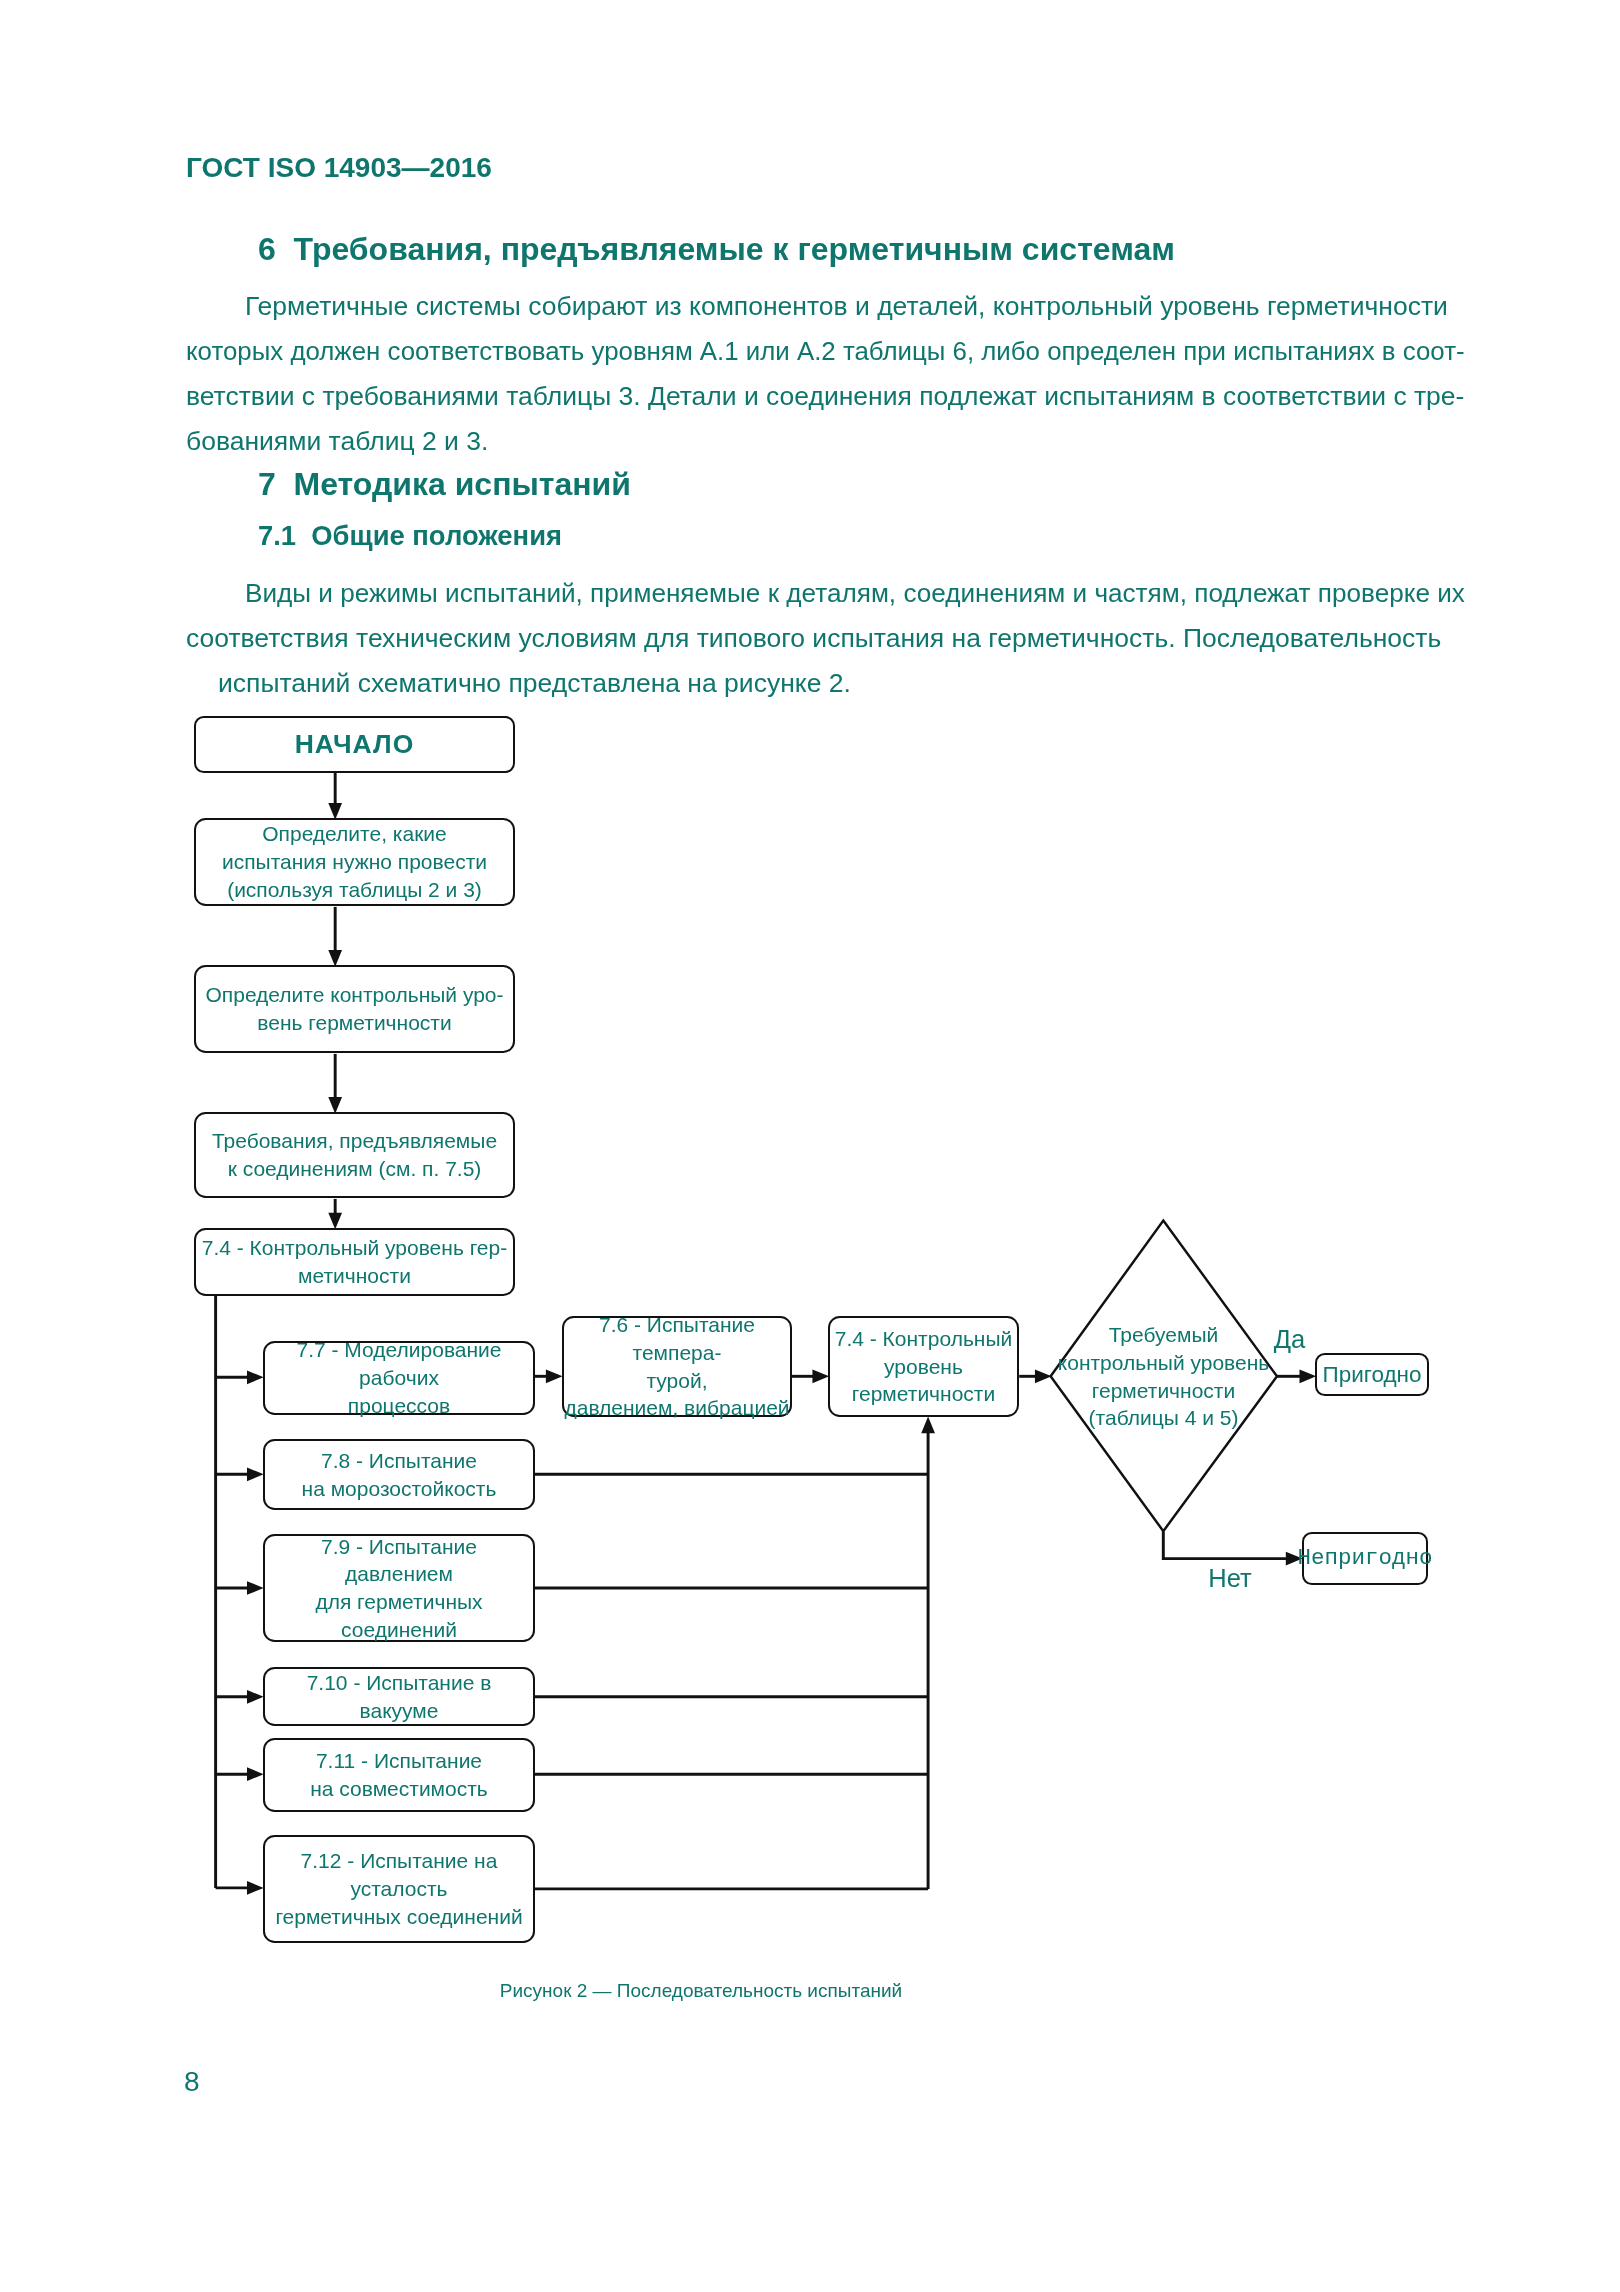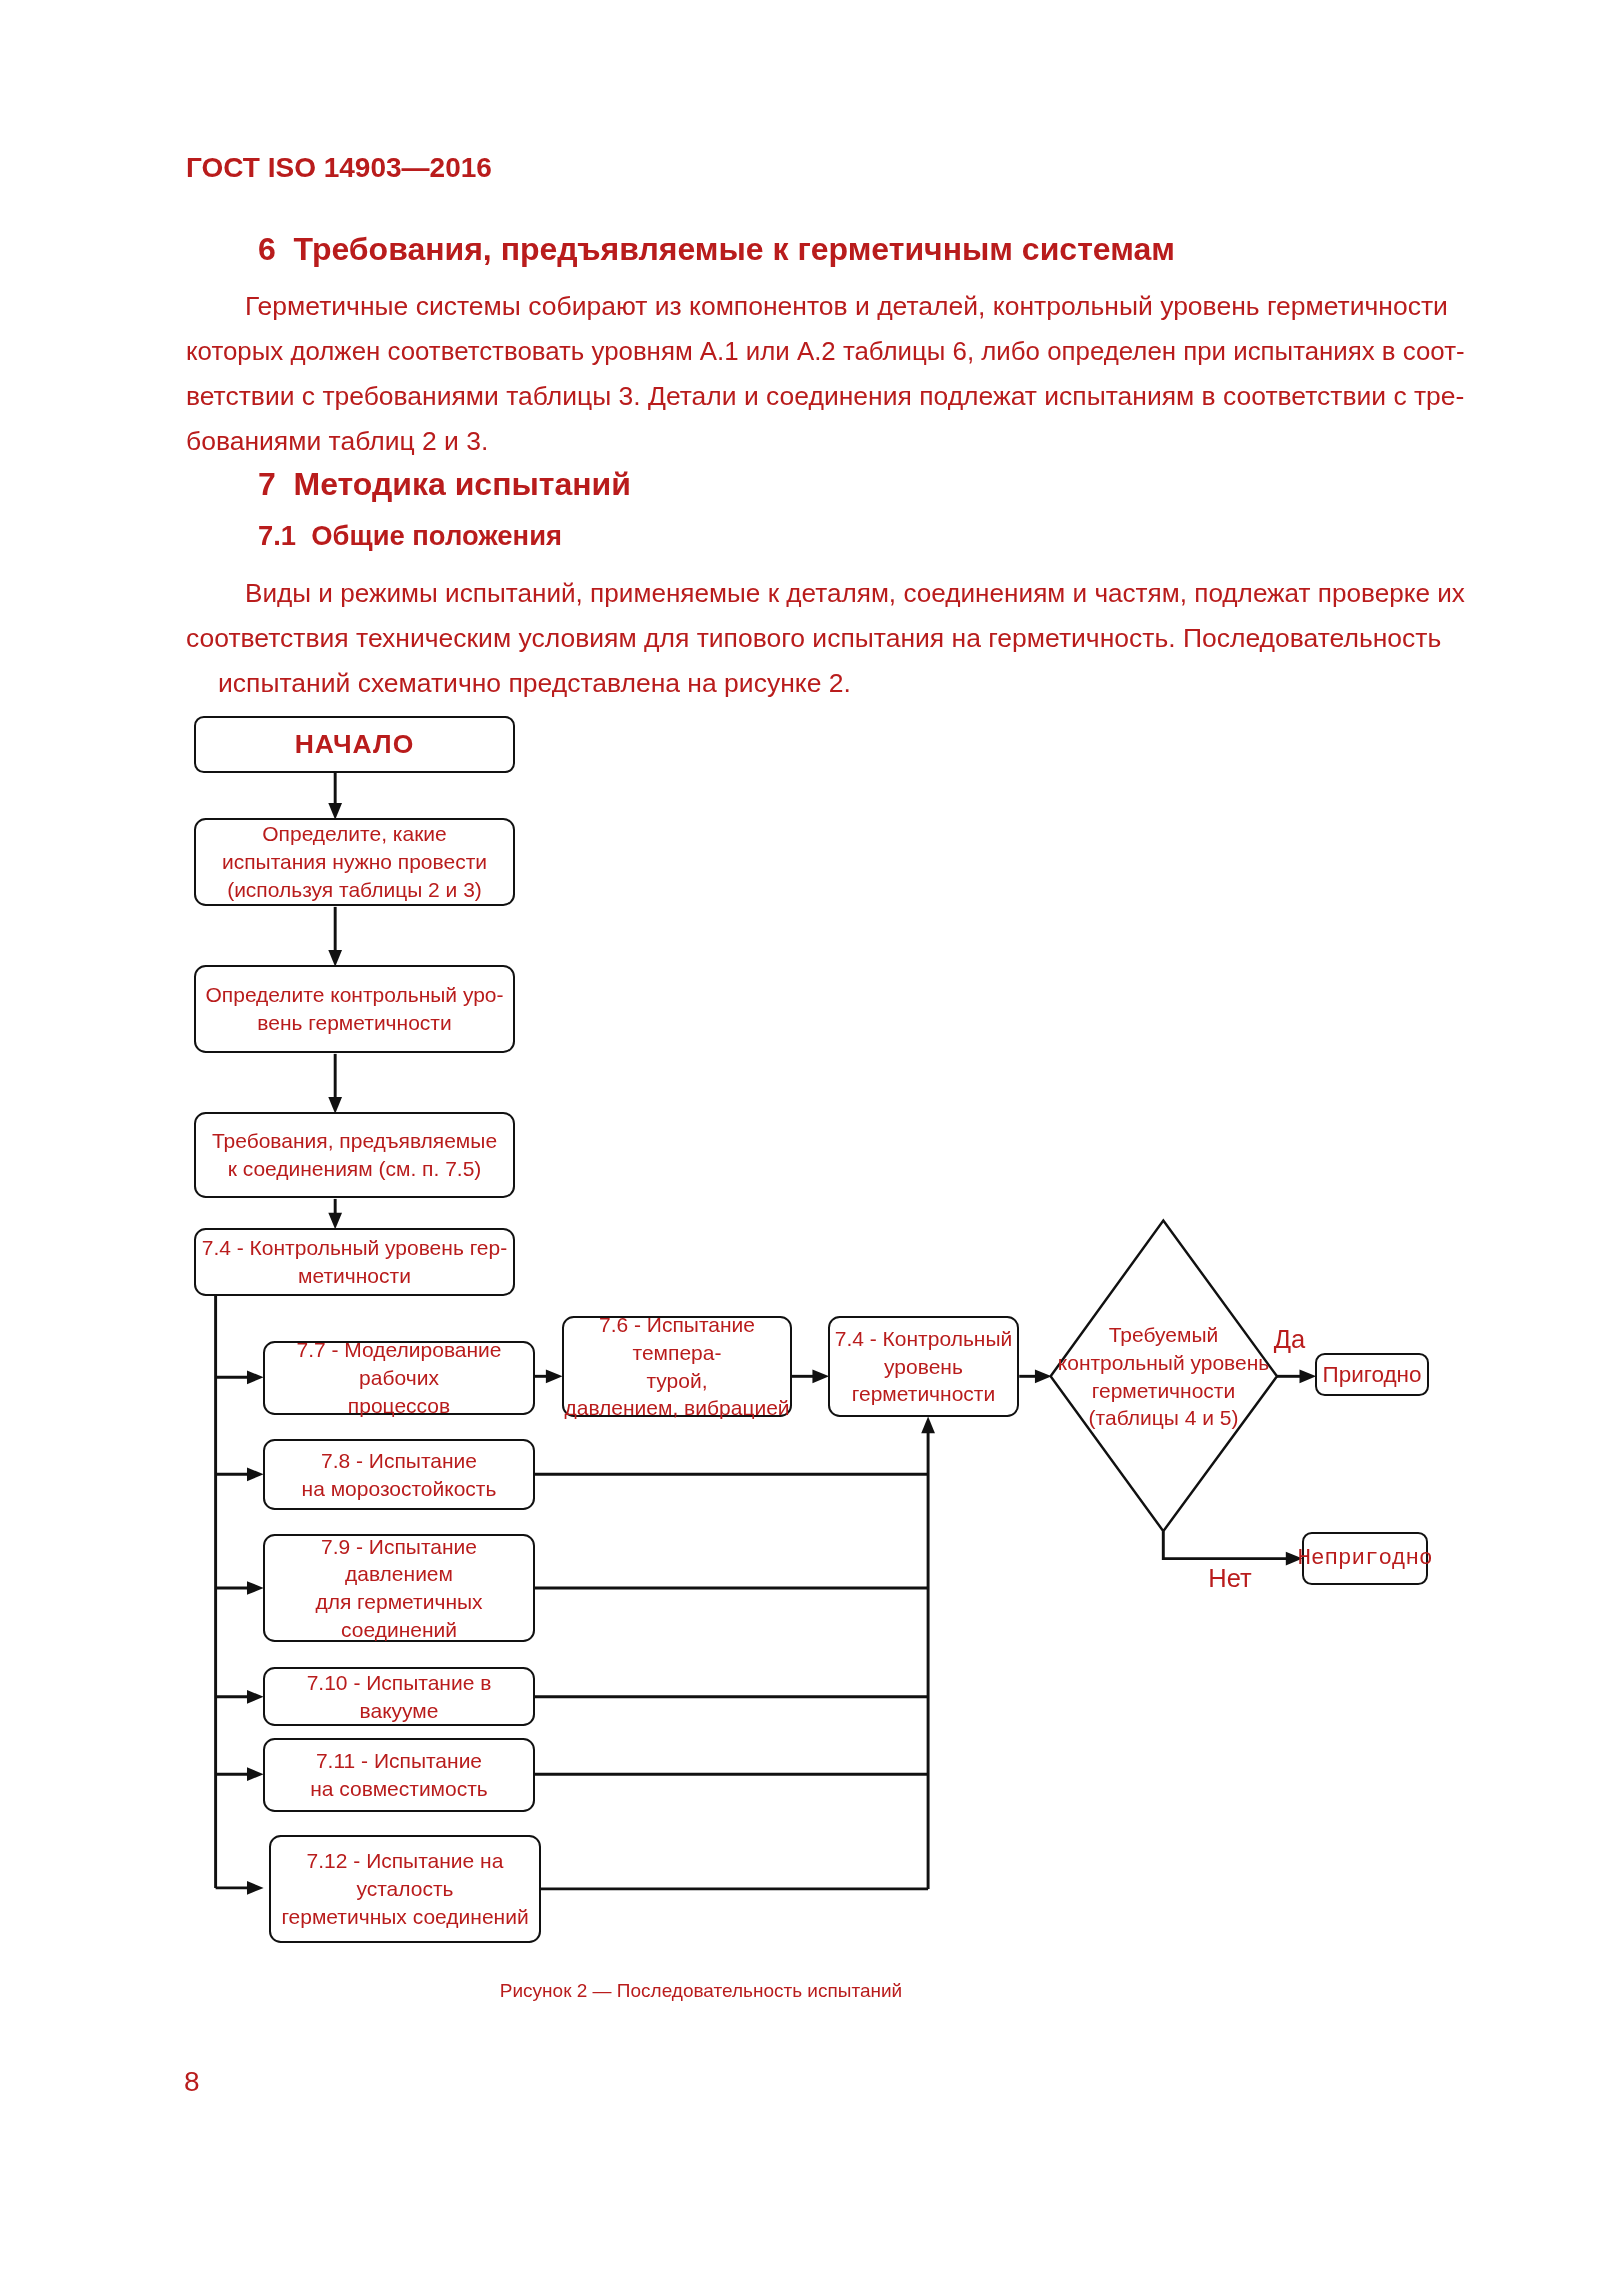--- a/index.html
+++ b/index.html
@@ -1,18 +1,18 @@
 <!DOCTYPE html>
 <html lang="ru"><head>
 <meta charset="utf-8">
 <style>
   html,body{margin:0;padding:0;background:#e8e8e8;}
   .page{
     position:relative;width:1620px;height:2293px;background:#ffffff;
-    font-family:"Liberation Sans",sans-serif;color:#b91c1c;overflow:hidden;
+    font-family:"Liberation Sans",sans-serif;color:#0f766e;overflow:hidden;
     margin:0 auto;
   }
   .abs{position:absolute;}
   .line{white-space:pre;font-size:26.5px;line-height:33px;transform-origin:left center;}
   .doc-header{font-weight:bold;font-size:28px;white-space:pre;}
   .h1{font-weight:bold;font-size:32px;white-space:pre;}
   .h2{font-weight:bold;font-size:27.4px;white-space:pre;}
   .caption{font-size:19px;text-align:center;}
   .pagenum{font-size:28px;}
   
@@ -123,21 +123,21 @@
 
   <div class="flowbox" style="left:263px;top:1341px;width:272px;height:74px;">7.7 - Моделирование рабочих
 процессов</div>
   <div class="flowbox" style="left:263px;top:1439px;width:272px;height:71px;">7.8 - Испытание
 на морозостойкость</div>
   <div class="flowbox" style="left:263px;top:1534px;width:272px;height:108px;">7.9 - Испытание давлением
 для герметичных соединений</div>
   <div class="flowbox" style="left:263px;top:1667px;width:272px;height:59px;">7.10 - Испытание в вакууме</div>
   <div class="flowbox" style="left:263px;top:1738px;width:272px;height:74px;">7.11 - Испытание
 на совместимость</div>
-  <div class="flowbox" style="left:269px;top:1835px;width:272px;height:108px;">7.12 - Испытание на усталость
+  <div class="flowbox" style="left:263px;top:1835px;width:272px;height:108px;">7.12 - Испытание на усталость
 герметичных соединений</div>
 
   <div class="flowbox" style="left:562px;top:1316px;width:230px;height:101px;">7.6 - Испытание темпера-
 турой,
 давлением, вибрацией</div>
   <div class="flowbox" style="left:828px;top:1316px;width:191px;height:101px;">7.4 - Контрольный
 уровень
 герметичности</div>
 
   <div class="decision-text" style="left:1051px;top:1304px;width:225px;height:145px;">Требуемый

